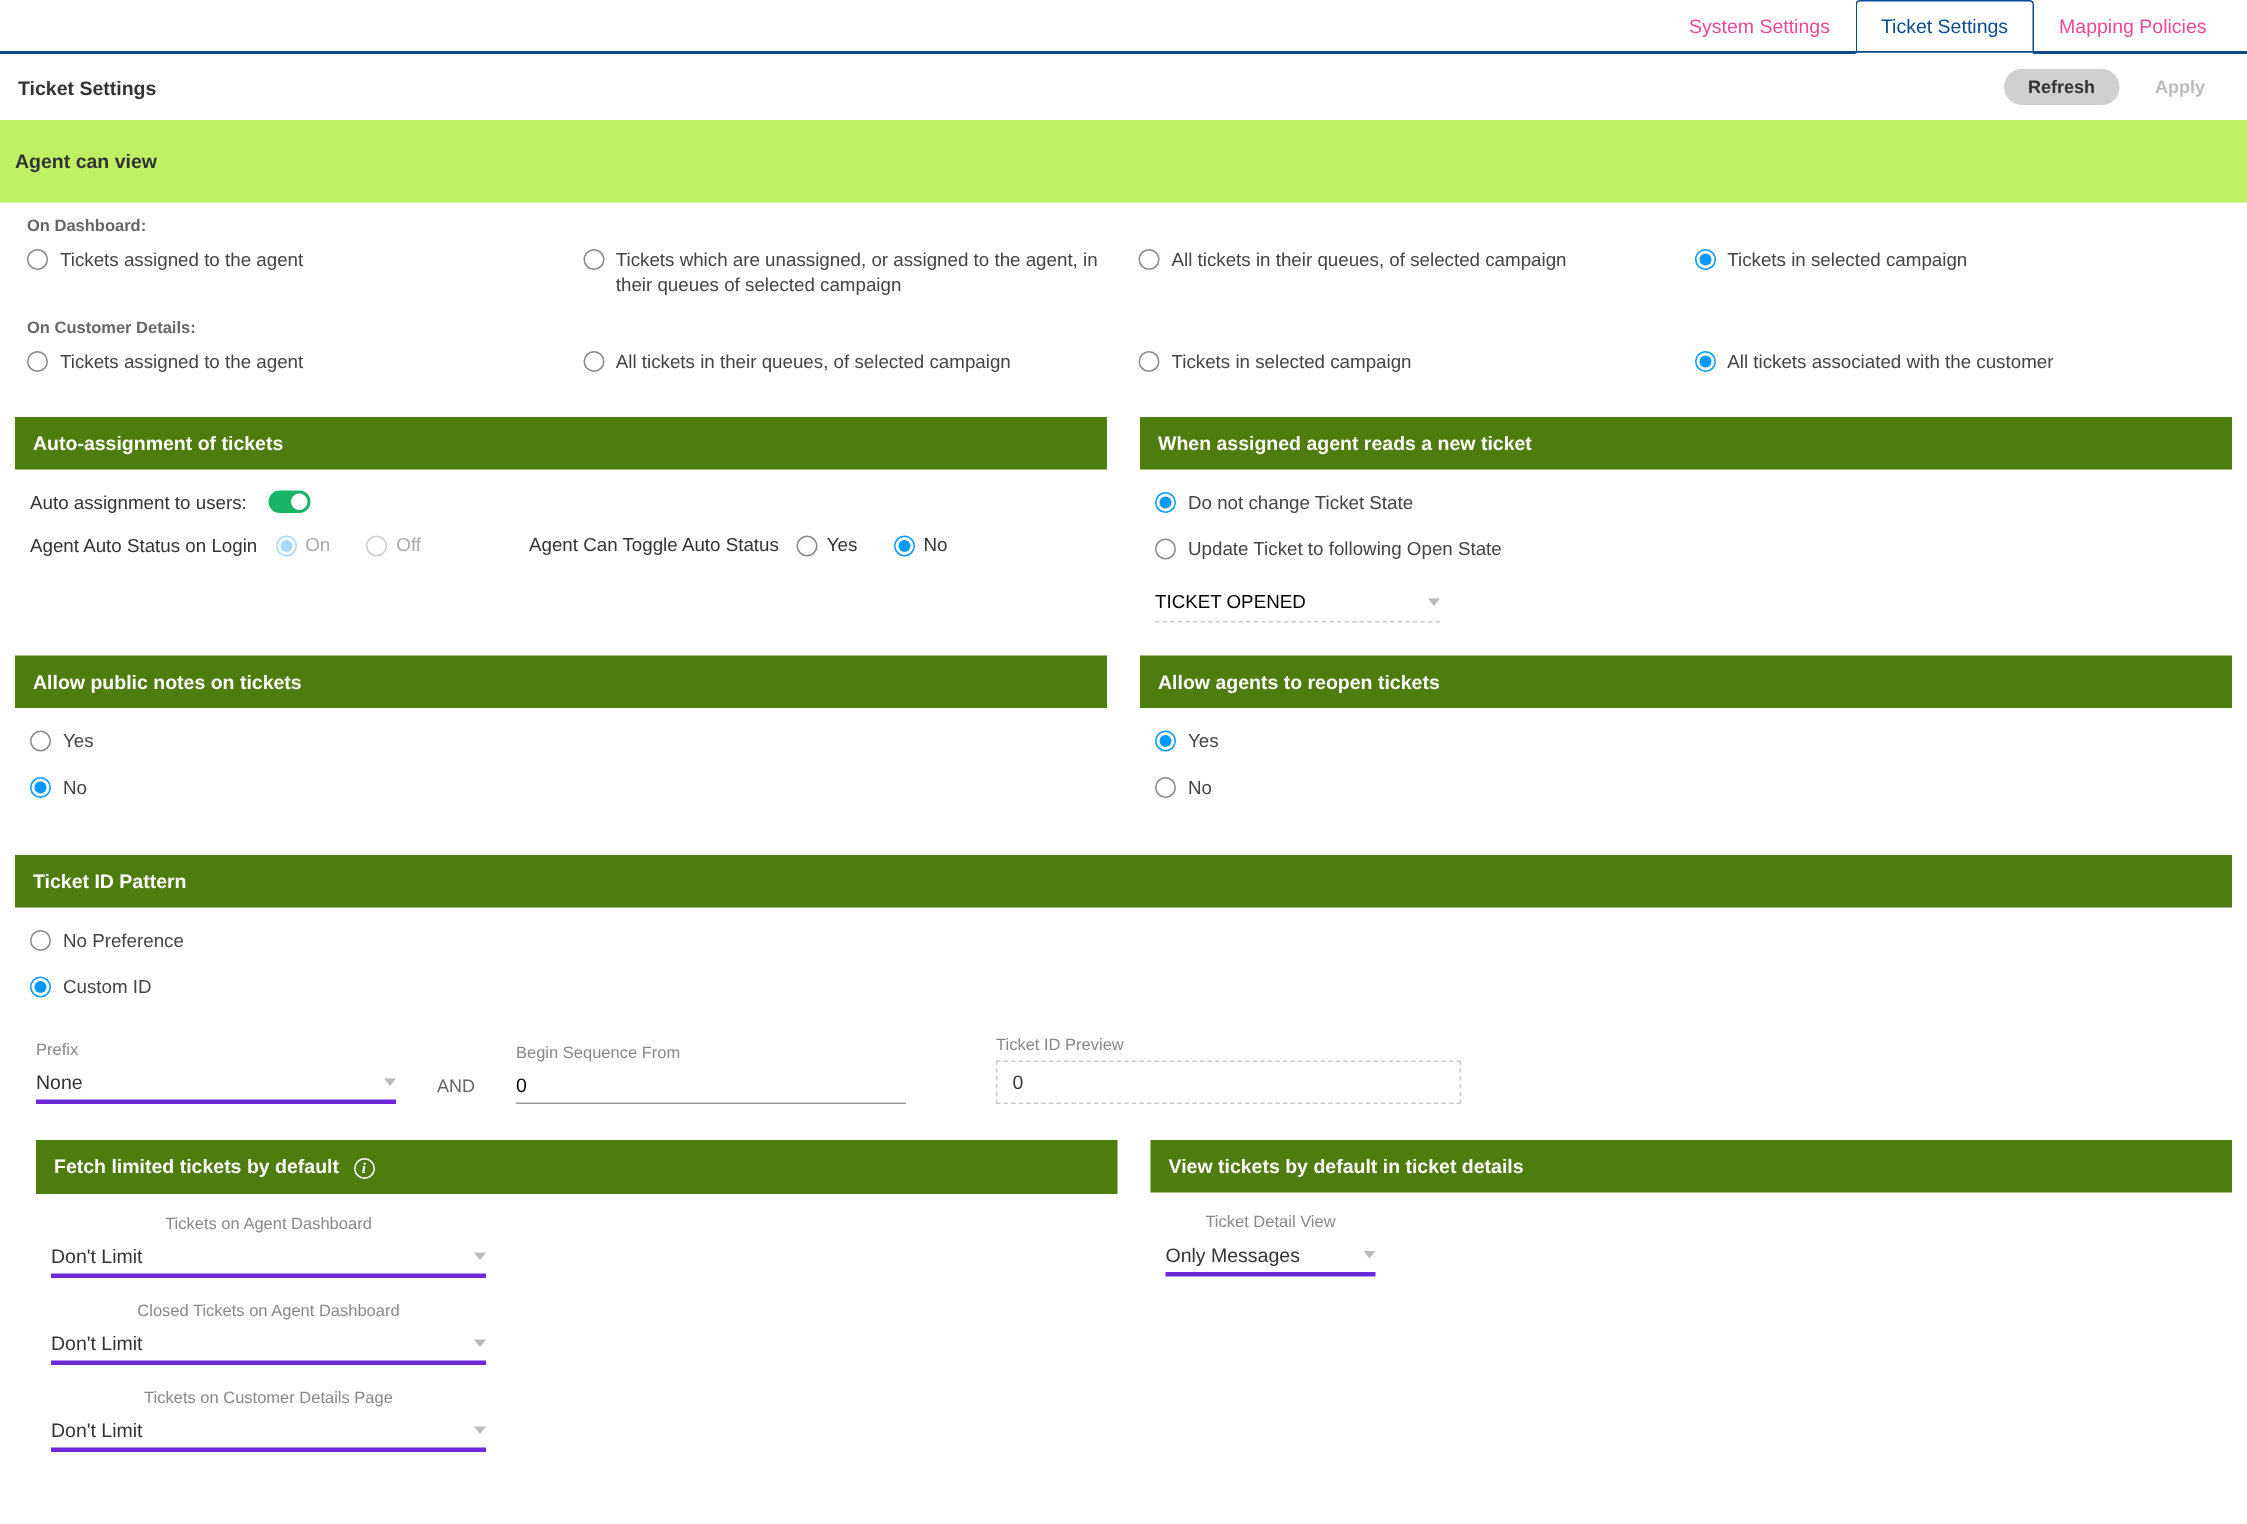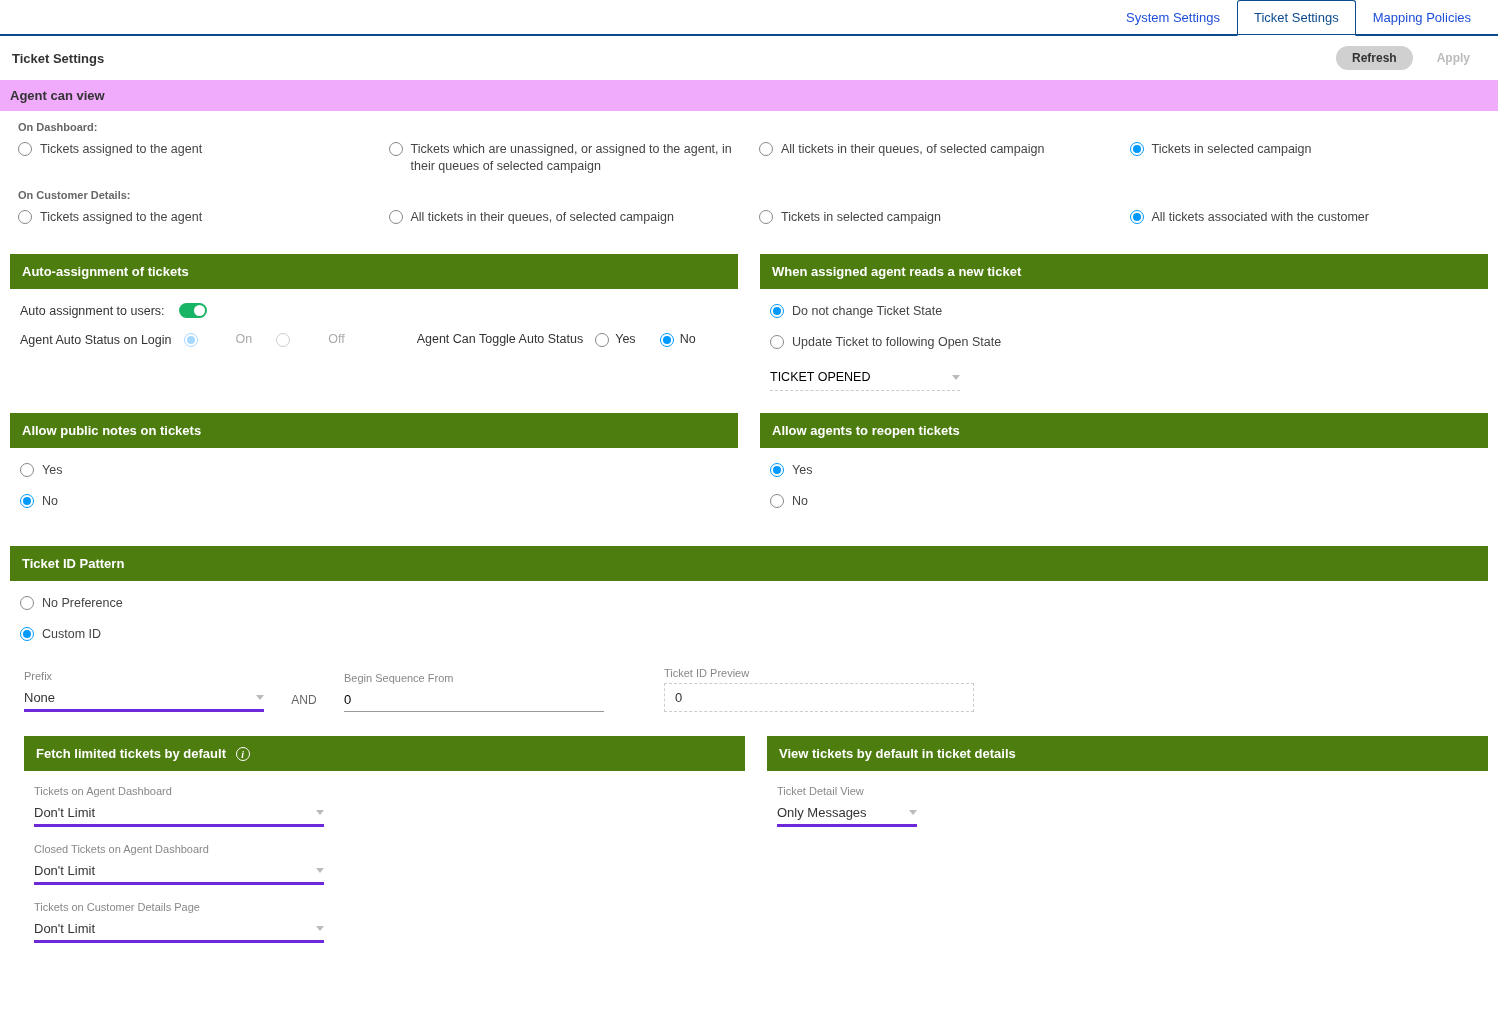--- a/index.html
+++ b/index.html
@@ -10,21 +10,21 @@
   background: #fff;
 }
 .tabs {
   display: flex;
   justify-content: flex-end;
   border-bottom: 2px solid #0c4a8e;
   padding-right: 10px;
 }
 .tab {
   padding: 9px 16px;
-  color: #1d4ed8;
+  color: #ec4899;
   cursor: pointer;
   font-size: 13px;
   border: 1px solid transparent;
   border-bottom: none;
 }
 .tab.active {
   color: #0c4a8e;
   border: 1px solid #0c4a8e;
   border-bottom: 1px solid #fff;
   margin-bottom: -2px;
@@ -48,22 +48,22 @@
   border: none;
   padding: 5px 16px;
   border-radius: 14px;
   font-size: 12px;
   cursor: pointer;
   font-weight: bold;
 }
 .btn.refresh { background: #d0d0d0; color: #333; }
 .btn.apply { background: #fff; color: #bbb; }
 .gray-section-header {
-  background: #f0abfc;
-  padding: 8px 10px;
+  background: #bef264;
+  padding: 20px 10px;
   font-size: 13px;
   font-weight: 600;
   color: #333;
 }
 .content-pad {
   padding: 10px 18px 14px 18px;
 }
 .small-label {
   font-size: 11px;
   color: #666;
@@ -156,21 +156,21 @@
   height: 11px;
   background: #fff;
   border-radius: 50%;
 }
 .inline-radio-group {
   display: inline-flex;
   align-items: center;
   gap: 6px;
   margin-right: 12px;
 }
-.disabled-text { color: #aaa; margin-left: 32px; }
+.disabled-text { color: #aaa; }
 .vstack .radio-opt { margin-bottom: 14px; }
 .select-readonly {
   border: 1px dashed #ccc;
   border-left: none;
   border-right: none;
   border-top: none;
   color: #000000;
   padding: 6px 0;
   width: 190px;
   display: flex;
@@ -220,20 +220,21 @@
 .and-text { font-size: 12px; color: #666; text-align: center; padding-bottom: 5px; }
 .dashed-box {
   border: 1px dashed #ccc;
   padding: 6px 10px;
   font-size: 13px;
   color: #333;
 }
 .select-field {
   width: 290px;
   margin-bottom: 16px;
+  text-align: center;
 }
 .info-icon {
   display: inline-flex;
   align-items: center;
   justify-content: center;
   width: 14px;
   height: 14px;
   border: 1.5px solid #fff;
   border-radius: 50%;
   font-size: 10px;

